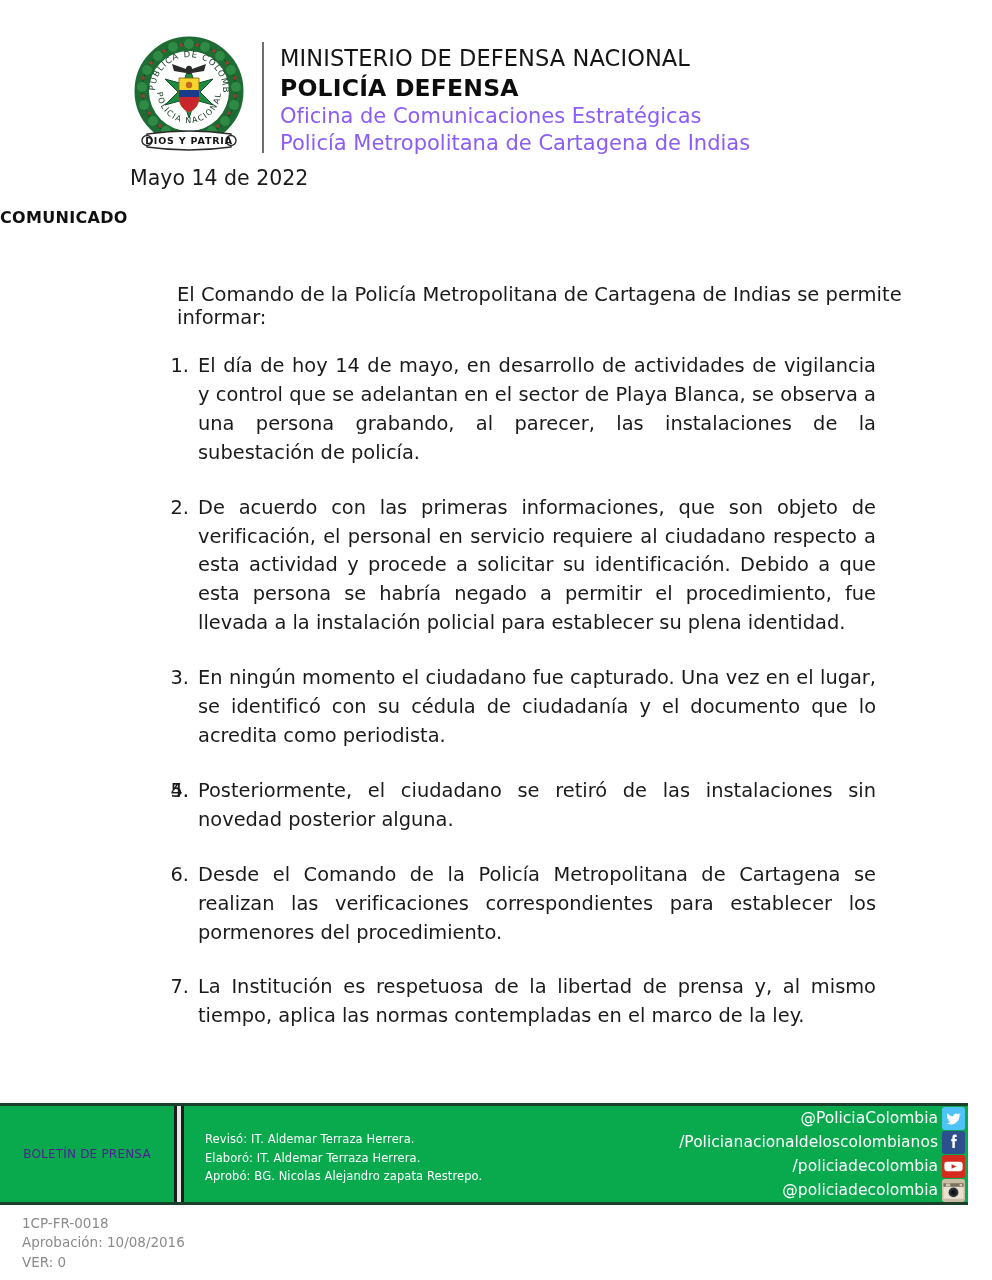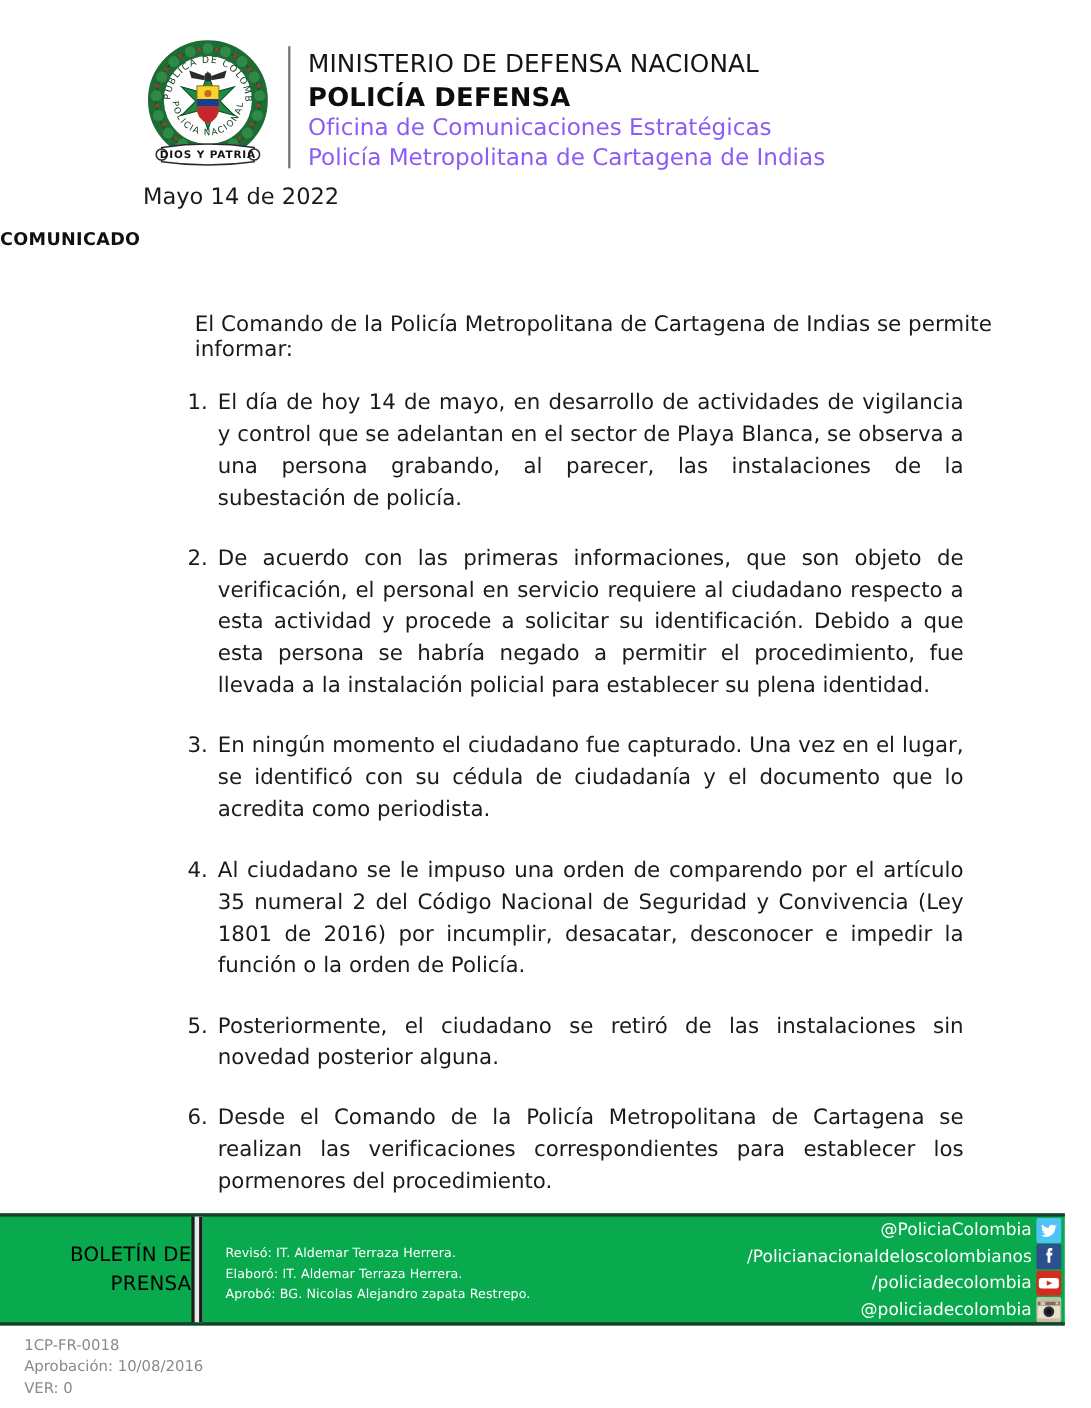--- a/index.html
+++ b/index.html
@@ -136,23 +136,23 @@
   .footer-left {
     width: 177px;
     flex: 0 0 177px;
     display: flex;
     align-items: center;
     justify-content: center;
     border-right: 3px solid #1c1c1c;
     box-sizing: border-box;
   }
   .footer-left-label {
-    color: #000000;
-    font-size: 18px;
-    text-align: right;
+    color: #4c1d95;
+    font-size: 12px;
+    text-align: left;
     line-height: 1.5;
     letter-spacing: .2px;
   }
   .footer-gap {
     width: 7px;
     flex: 0 0 7px;
     background: #e8e8e8;
     border-right: 3px solid #1c1c1c;
     box-sizing: border-box;
   }
@@ -311,21 +311,21 @@
 <div class="doc-date">Mayo 14 de 2022</div>
 
 <div class="doc-title">COMUNICADO</div>
 
 <div class="intro">El Comando de la Policía Metropolitana de Cartagena de Indias se permite informar:</div>
 
 <ol class="body-list" id="body-list">
     <li><span class="num">1.</span><span>El día de hoy 14 de mayo, en desarrollo de actividades de vigilancia y control que se adelantan en el sector de Playa Blanca, se observa a una persona grabando, al parecer, las instalaciones de la subestación de policía.</span></li>
     <li><span class="num">2.</span><span>De acuerdo con las primeras informaciones, que son objeto de verificación, el personal en servicio requiere al ciudadano respecto a esta actividad y procede a solicitar su identificación. Debido a que esta persona se habría negado a permitir el procedimiento, fue llevada a la instalación policial para establecer su plena identidad.</span></li>
     <li><span class="num">3.</span><span>En ningún momento el ciudadano fue capturado. Una vez en el lugar, se identificó con su cédula de ciudadanía y el documento que lo acredita como periodista.</span></li>
-    <li><span class="num">4.</span><span>Al ciudadano se le impuso una orden de comparendo por el artículo 35 numeral 2 del Código Nacional de Seguridad y Convivencia (Ley 1801 de 2016) por incumplir, desacatar, desconocer e impedir la función o la orden de Policía.</span></li>
+    <li><span class="num">4.</span></li>
     <li><span class="num">5.</span><span>Posteriormente, el ciudadano se retiró de las instalaciones sin novedad posterior alguna.</span></li>
     <li><span class="num">6.</span><span>Desde el Comando de la Policía Metropolitana de Cartagena se realizan las verificaciones correspondientes para establecer los pormenores del procedimiento.</span></li>
     <li><span class="num">7.</span><span>La Institución es respetuosa de la libertad de prensa y, al mismo tiempo, aplica las normas contempladas en el marco de la ley.</span></li>
   </ol>
 
 <div class="footer-band">
 
   <div class="footer-left">
     <div class="footer-left-label">BOLETÍN DE PRENSA</div>
   </div>

